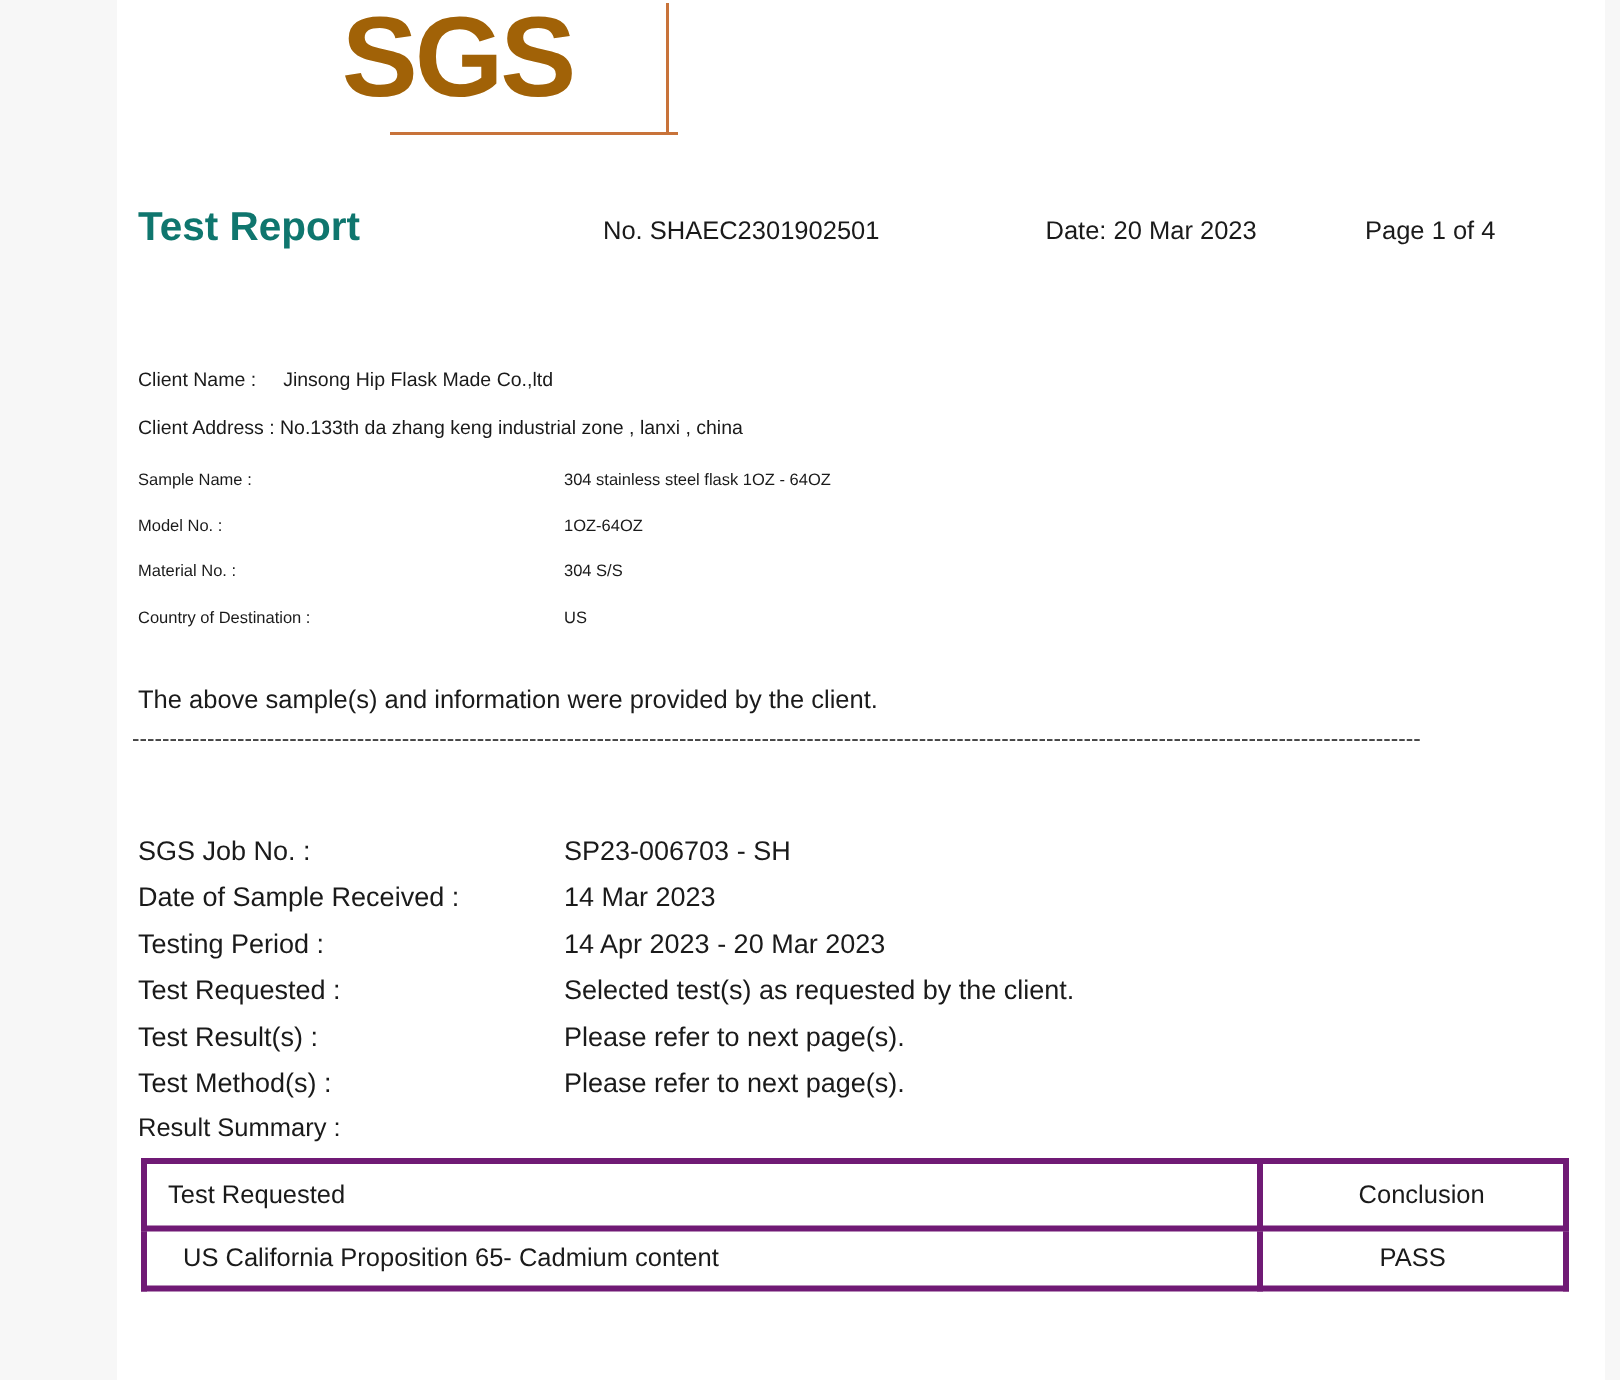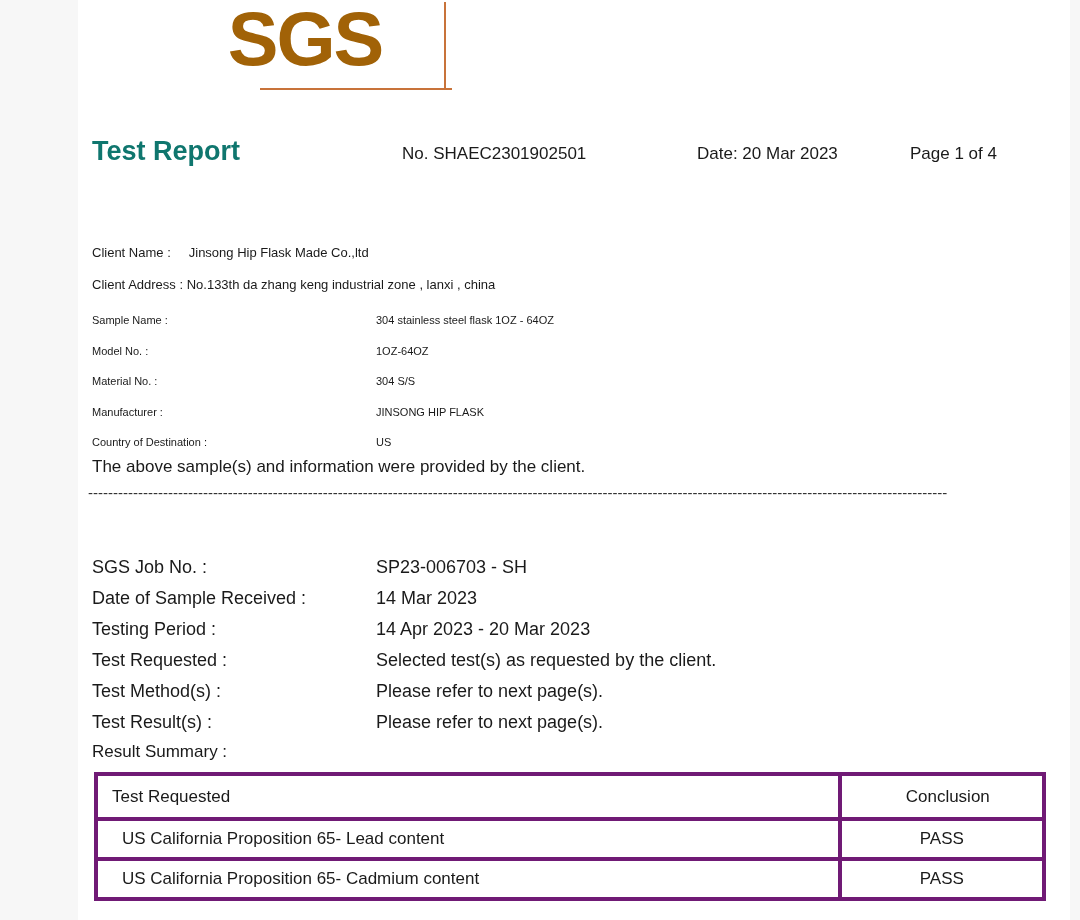--- a/index.html
+++ b/index.html
@@ -237,23 +237,20 @@
     <div class="kv">
       <span class="k">Sample Name :</span><span class="v">304 stainless steel flask 1OZ - 64OZ</span>
     </div>
     <div class="kv">
       <span class="k">Model No. :</span><span class="v">1OZ-64OZ</span>
     </div>
     <div class="kv">
       <span class="k">Material No. :</span><span class="v">304 S/S</span>
     </div>
     <div class="kv">
-      <span class="k">Manufacturer :</span><span class="v">JINSONG HIP FLASK</span>
-    </div>
-    <div class="kv">
       <span class="k">Country of Destination :</span><span class="v">US</span>
     </div>
   </div>
 
   <div class="note-line">The above sample(s) and information were provided by the client.</div>
 
   <div class="dashes">----------------------------------------------------------------------------------------------------------------------------------------------------------------------------</div>
 
   <div class="job-block">
     <div class="kv">
@@ -262,39 +259,35 @@
     <div class="kv">
       <span class="k">Date of Sample Received :</span><span class="v">14 Mar 2023</span>
     </div>
     <div class="kv">
       <span class="k">Testing Period :</span><span class="v">14 Apr 2023 - 20 Mar 2023</span>
     </div>
     <div class="kv">
       <span class="k">Test Requested :</span><span class="v">Selected test(s) as requested by the client.</span>
     </div>
     <div class="kv">
+      <span class="k">Test Result(s) :</span><span class="v">Please refer to next page(s).</span>
+    </div>
+    <div class="kv">
       <span class="k">Test Method(s) :</span><span class="v">Please refer to next page(s).</span>
-    </div>
-    <div class="kv">
-      <span class="k">Test Result(s) :</span><span class="v">Please refer to next page(s).</span>
     </div>
   </div>
 
   <div class="result-summary">Result Summary :</div>
 
   <table class="tbl">
     <tbody>
       <tr class="hdr">
         <td class="c-test">Test Requested</td>
         <td class="c-conc">Conclusion</td>
       </tr>
       <tr class="row">
-        <td class="c-test">US California Proposition 65- Lead content</td>
-        <td class="c-conc">PASS</td>
-      </tr>
-      <tr class="row">
         <td class="c-test">US California Proposition 65- Cadmium content</td>
         <td class="c-conc">PASS</td>
       </tr>
     </tbody>
   </table>
 
 </div>
 
 </body></html>

